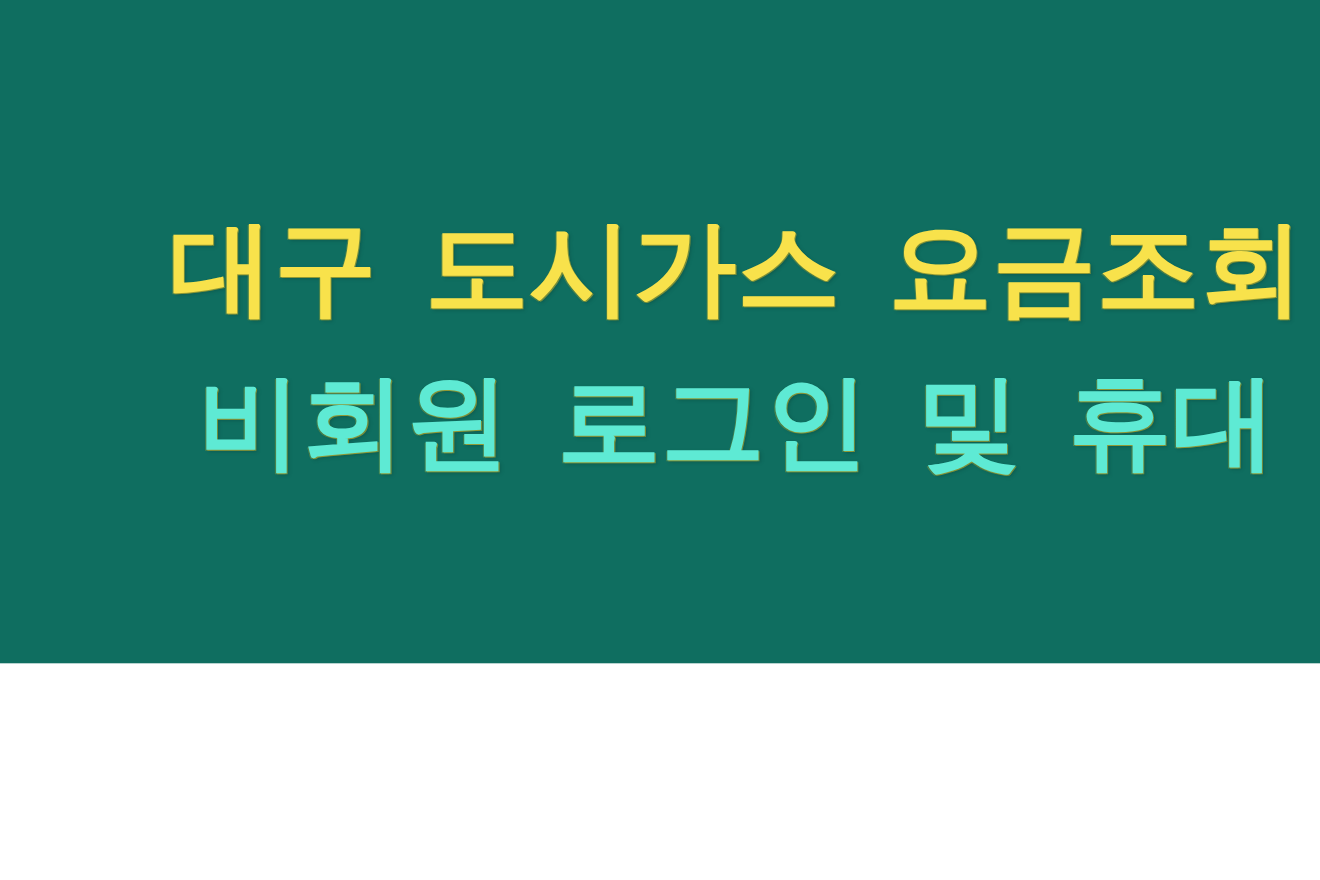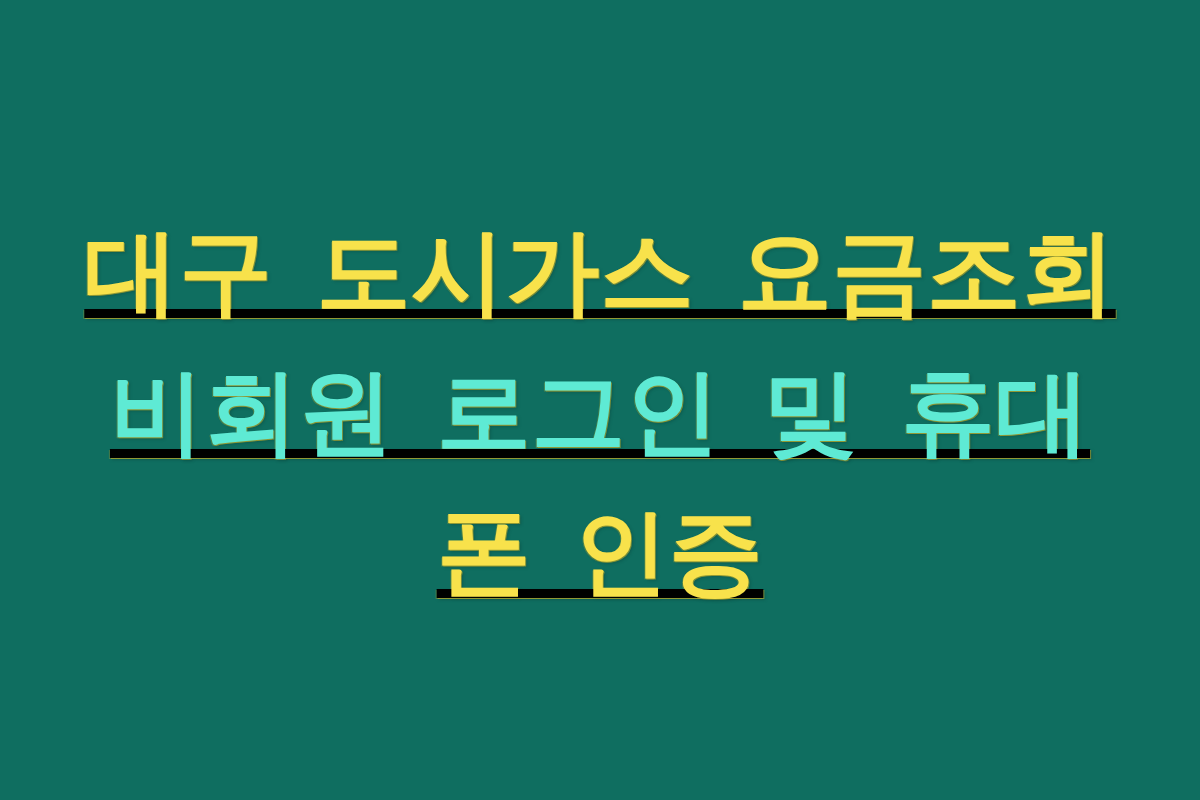--- a/index.html
+++ b/index.html
@@ -11,27 +11,26 @@
   body {
     width: 1200px;
     height: 800px;
     overflow: hidden;
     font-family: "DejaVu Sans", "Liberation Sans", sans-serif;
   }
 
   .poster {
     position: relative;
     width: 1200px;
-    height: 800px;
+    height: 603px;
     box-sizing: border-box;
     display: flex;
     align-items: center;
-    justify-content: center;
+    justify-content: flex-end;
     background-color: #0f6e60;
-    text-decoration: underline;
   }
 
   .headline-block {
     width: 1060px;
     text-align: center;
     margin-top: 24px;
   }
 
   .headline-line {
     display: block;
@@ -57,17 +56,16 @@
 <body>
 
 <div class="poster" style="background-color: rgb(15, 110, 96);">
 
   <div class="headline-block">
 
     <span class="headline-line headline-line--1" style="color: rgb(248, 226, 75);">대구 도시가스 요금조회</span>
 
     <span class="headline-line headline-line--2" style="color: #5eead4;">비회원 로그인 및 휴대</span>
 
-    <span class="headline-line headline-line--3" style="color: rgb(248, 226, 75);">폰 인증</span>
 
   </div>
 
 </div>
 
 </body></html>

